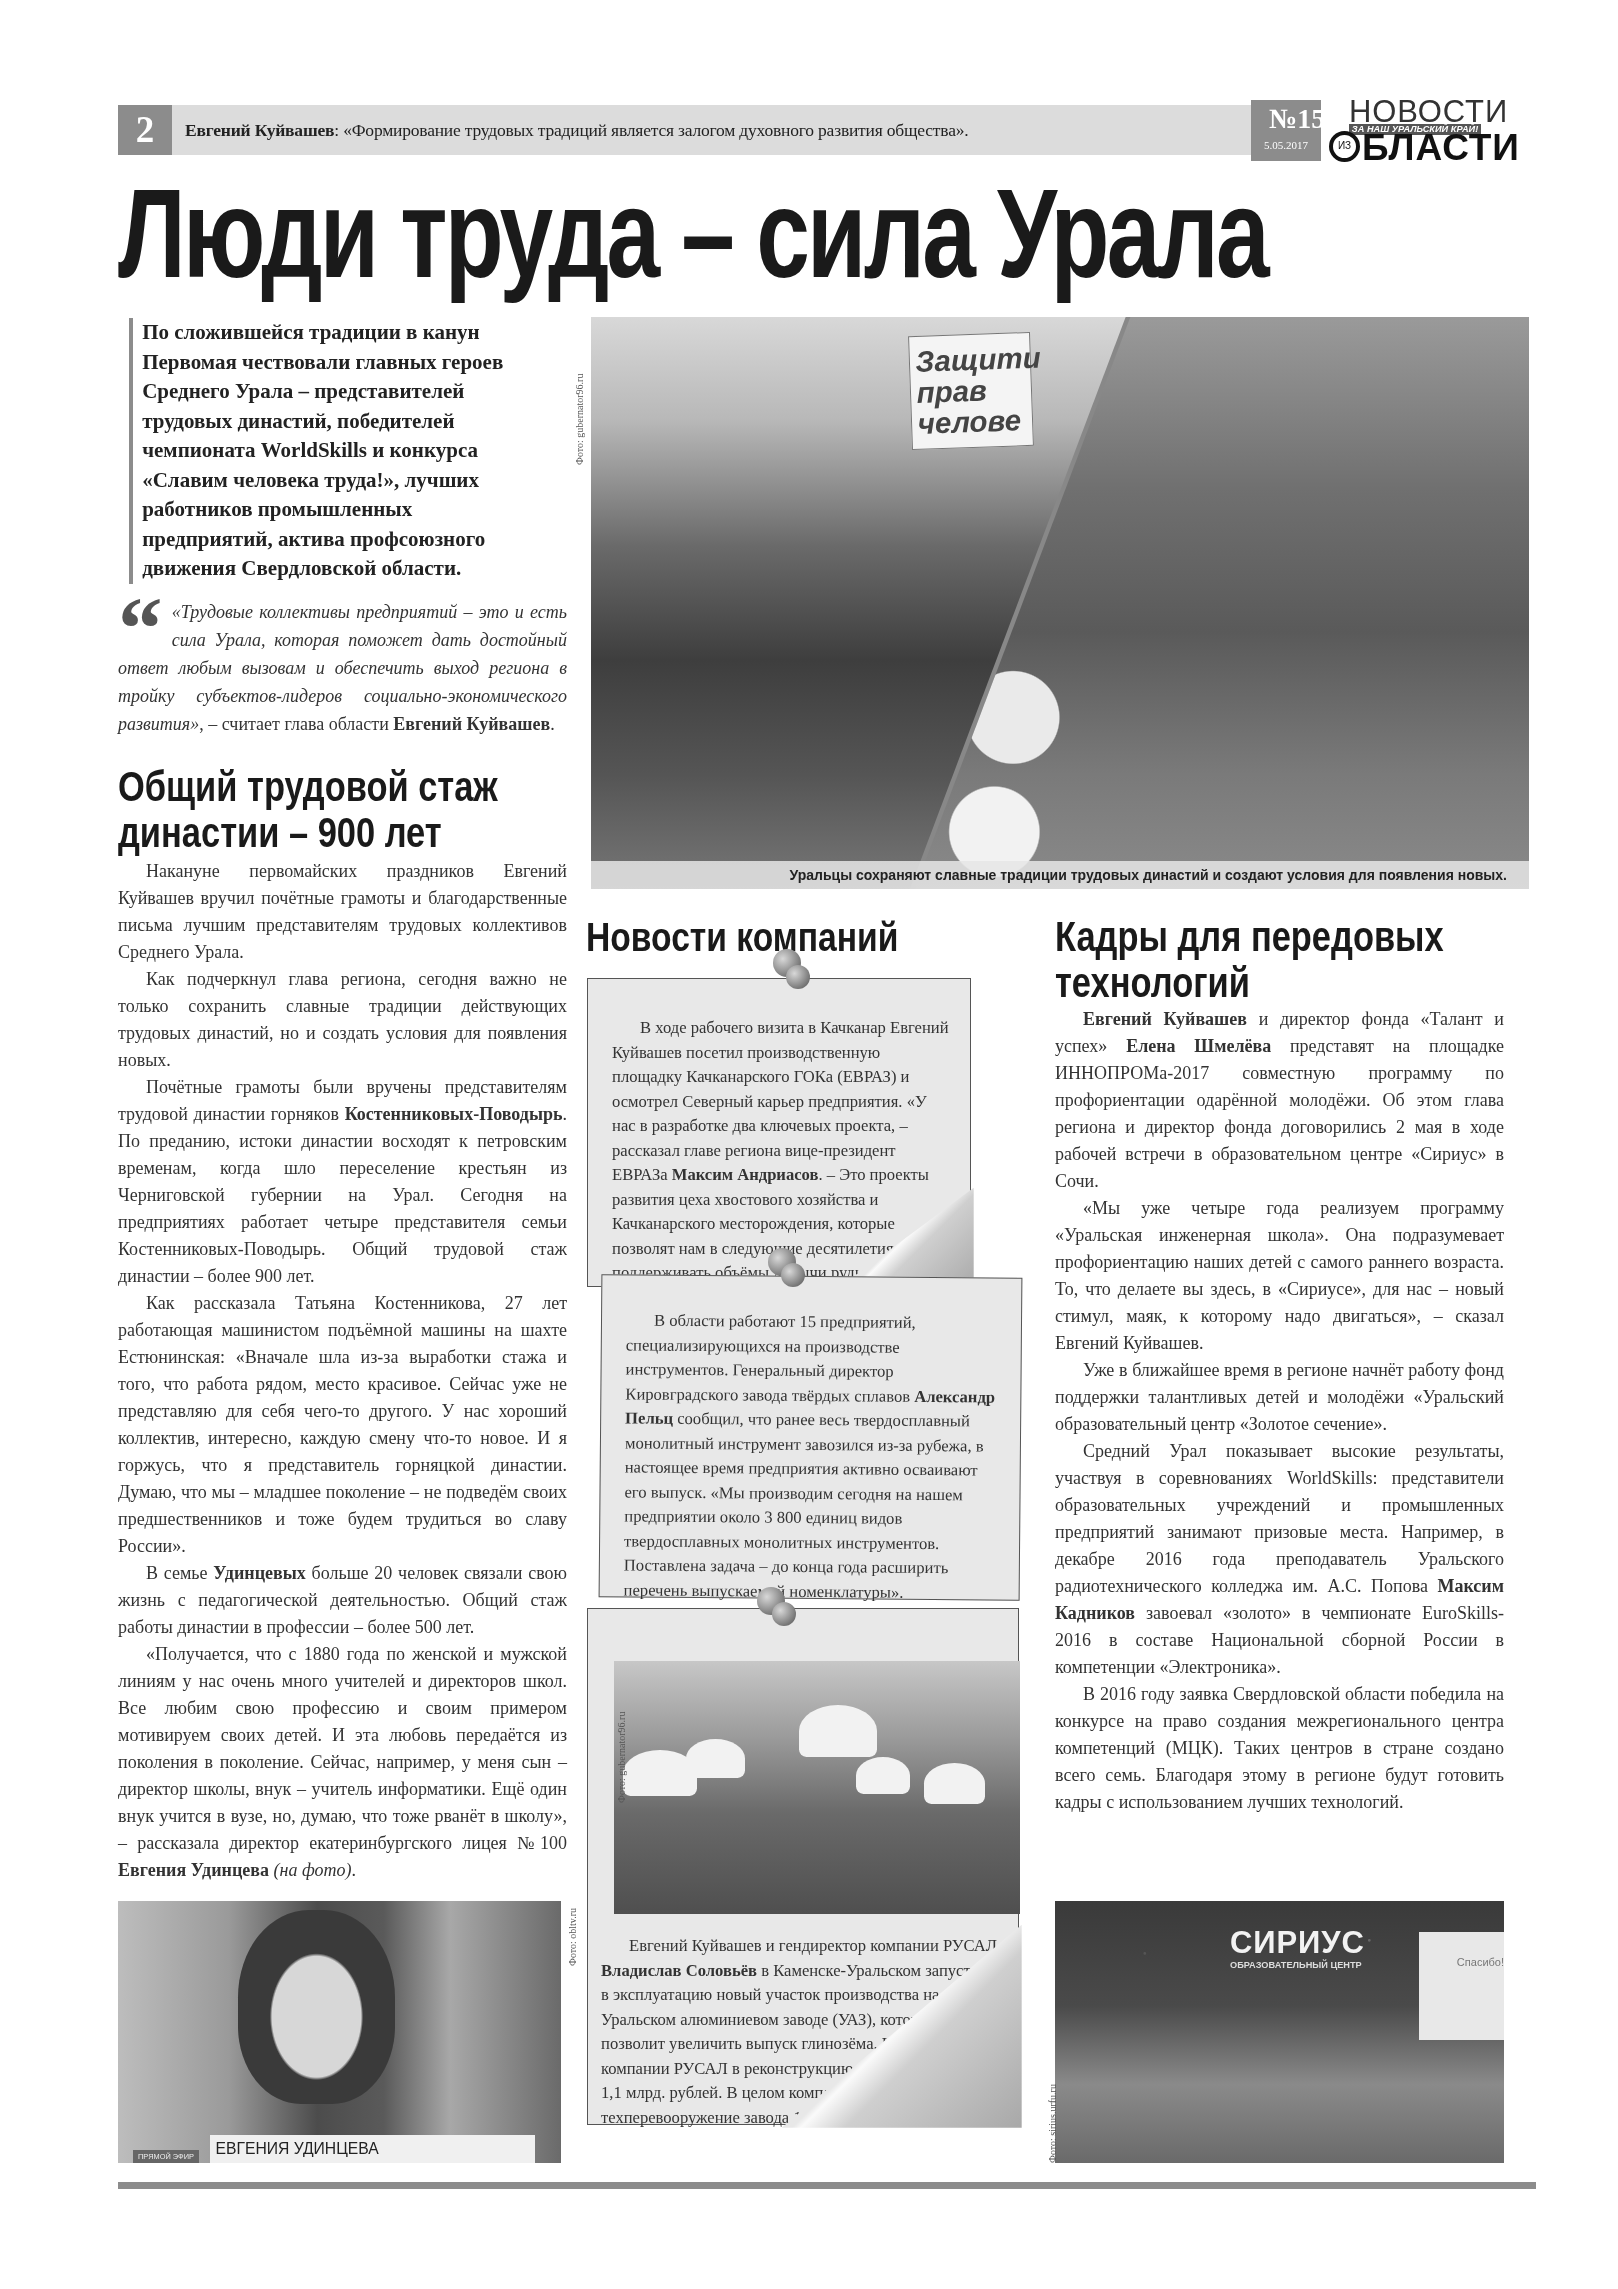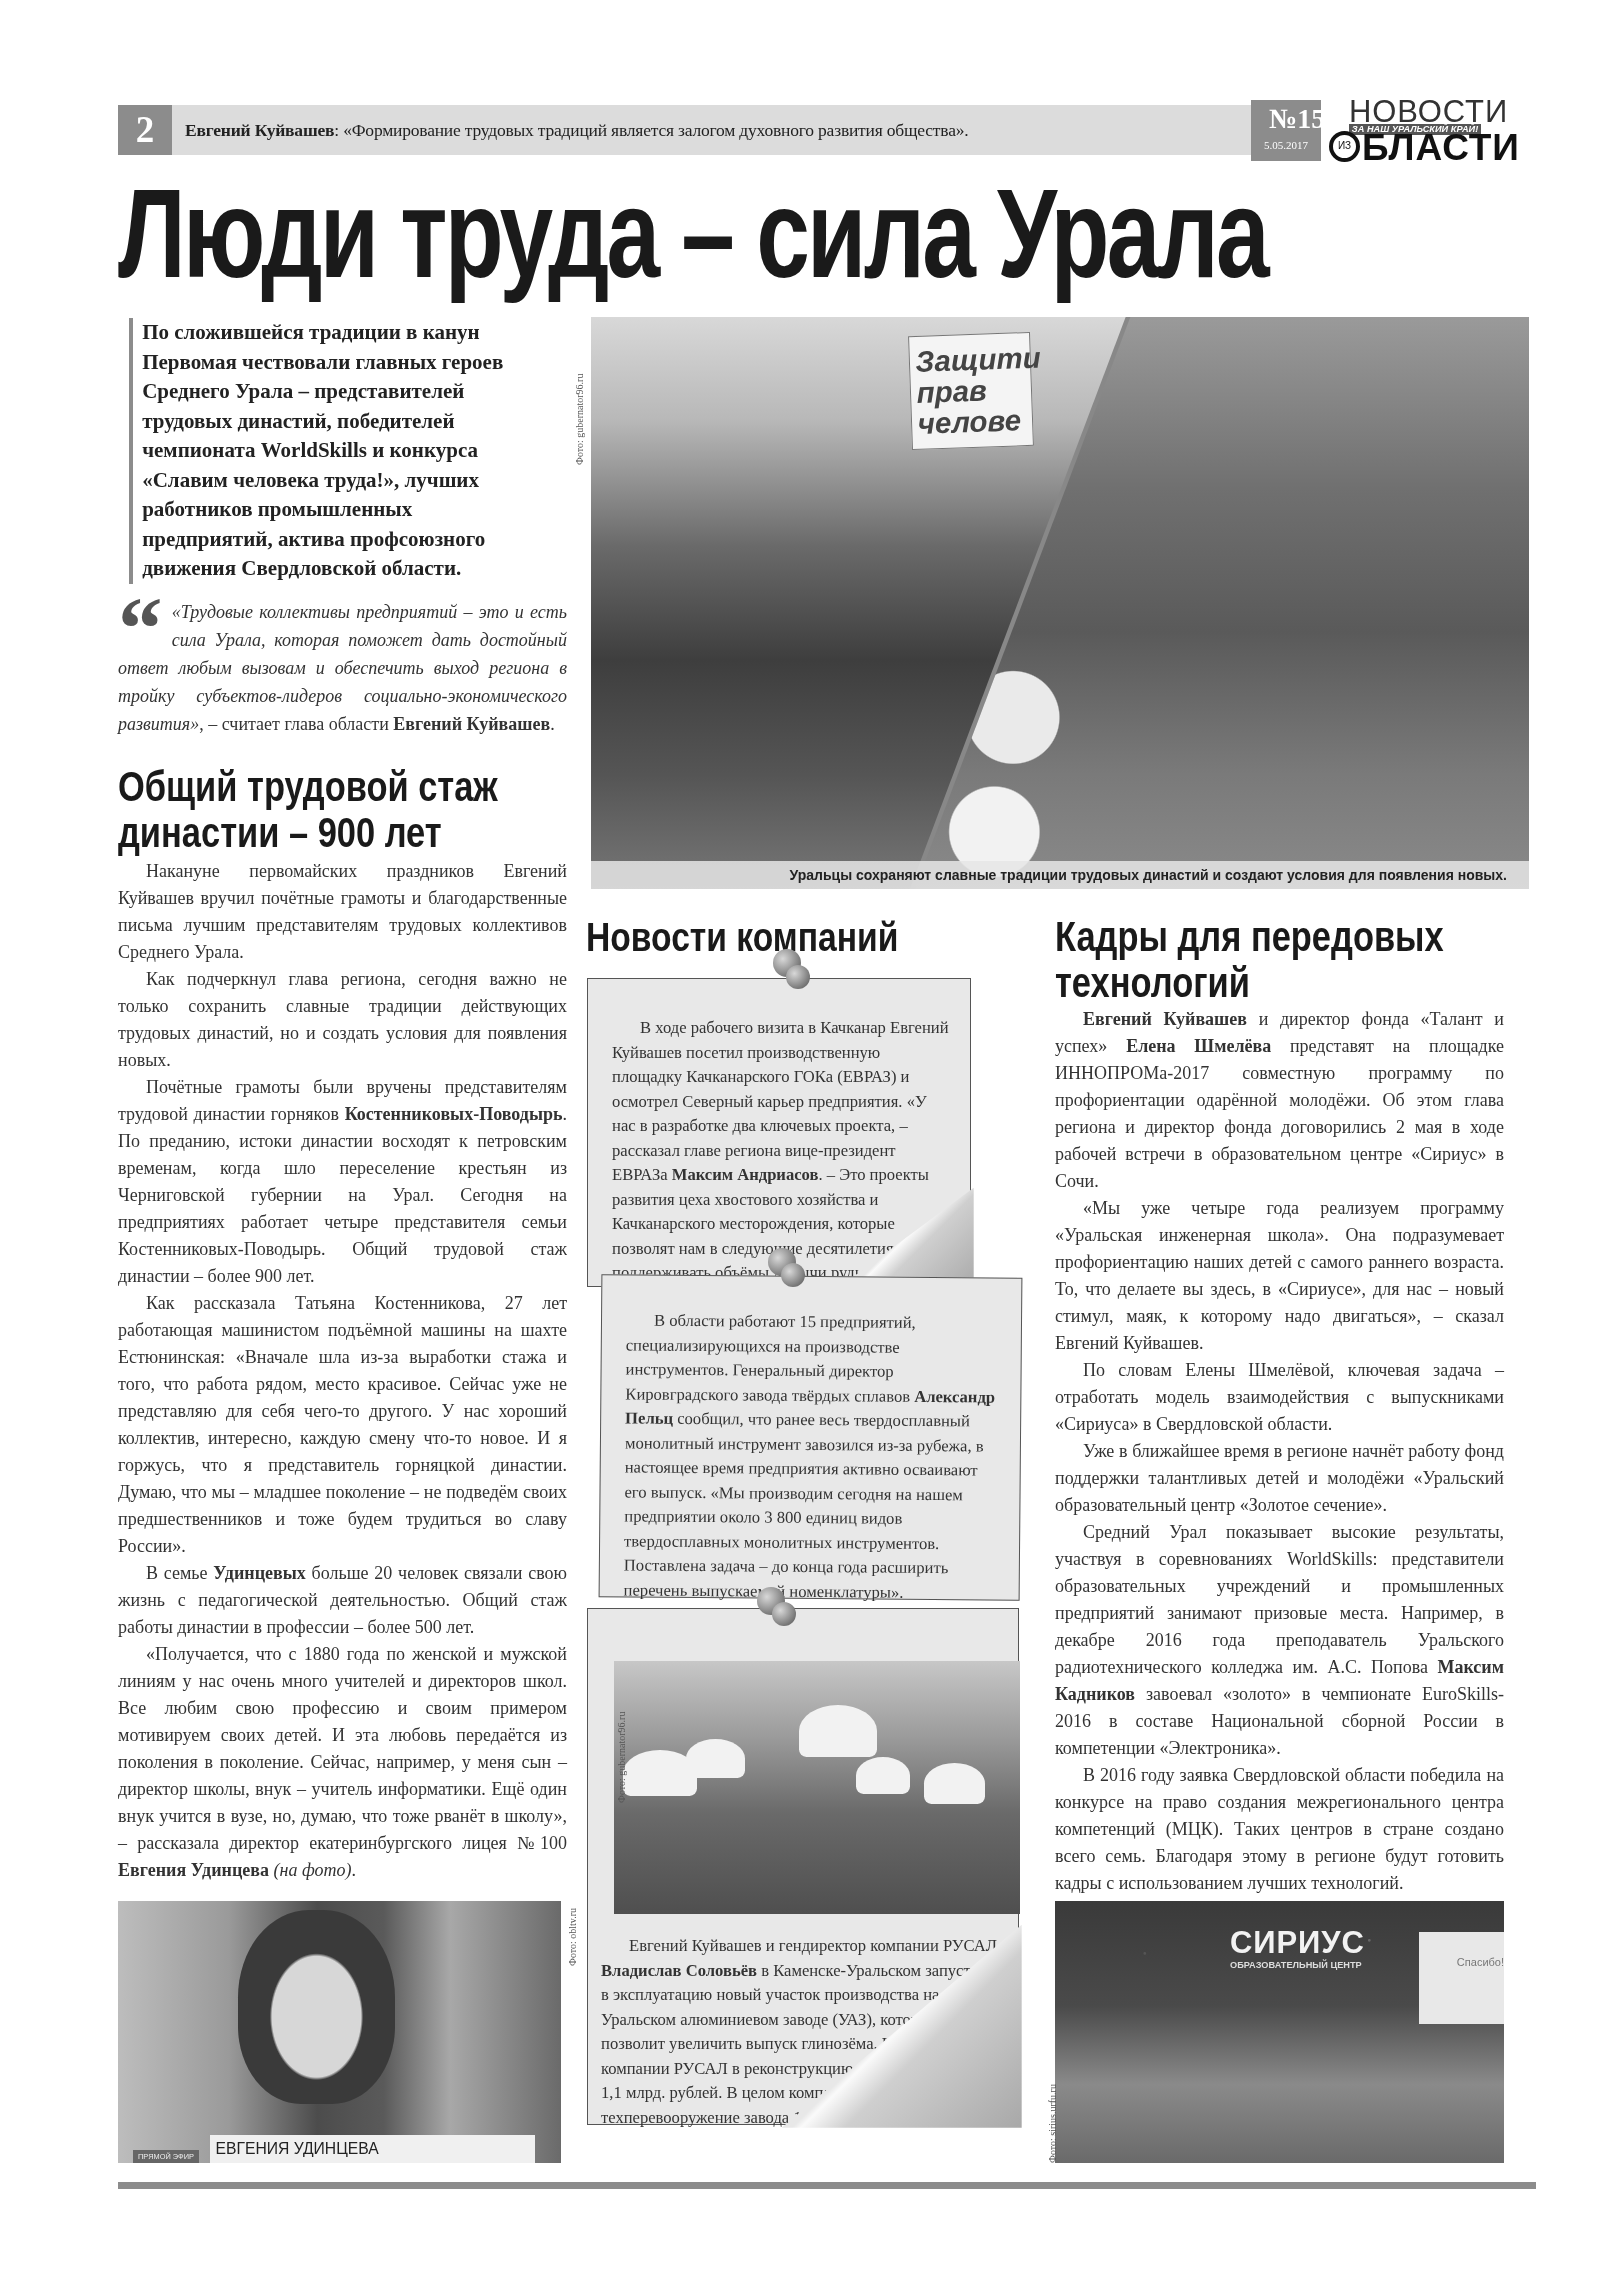--- a/index.html
+++ b/index.html
@@ -71,21 +71,21 @@
 
   .photo-udintseva { left: 118px; top: 1901px; width: 443px; height: 262px; background: linear-gradient(90deg, #bdbdbd 0%, #9a9a9a 25%, #4c4c4c 45%, #5a5a5a 60%, #a8a8a8 75%, #6a6a6a 100%); }
   .face { position: absolute; left: 120px; top: 9.2px; width: 157px; height: 194px; border-radius: 45% 45% 40% 40%; background: radial-gradient(ellipse at 50% 55%, #d7d7d7 0 40%, #3a3a3a 42% 100%); }
   .tv-name { position: absolute; left: 92px; bottom: 0; width: 325px; height: 28px; background: #f0f0f0; font-family: "Liberation Sans", sans-serif; font-size: 15.7px; line-height: 28px; padding-left: 5.5px; color: #222; }
   .tv-live { position: absolute; left: 15px; bottom: 0; width: 66px; height: 13px; background: #666; color: #eee; font-family: "Liberation Sans", sans-serif; font-size: 7.4px; line-height: 13px; text-align: center; }
   .credit-obltv { left: 567px; top: 1966px; }
 
   .photo-sirius { left: 1055px; top: 1901px; width: 449px; height: 262px; background: radial-gradient(circle at 20% 20%, #555 0 0.9px, transparent 1.8px), radial-gradient(circle at 70% 15%, #666 0 0.9px, transparent 1.8px), linear-gradient(180deg, #3a3a3a 0%, #4a4a4a 40%, #8a8a8a 70%, #6a6a6a 100%); text-align: right; }
   .sirius-logo { position: absolute; left: 175px; top: 24px; font-family: "Liberation Sans", sans-serif; font-weight: bold; font-size: 31px; color: #f2f2f2; letter-spacing: 0.9px; }
   .sirius-sub { position: absolute; left: 175px; top: 59px; font-family: "Liberation Sans", sans-serif; font-weight: bold; font-size: 9.2px; color: #ddd; }
-  .screen { position: absolute; right: 0; top: 31px; width: 85px; height: 92px; background: #e8e8e8; font-family: "Liberation Sans", sans-serif; font-size: 11px; color: #777; padding: 24px 0 0 7.4px; }
+  .screen { position: absolute; right: 0; top: 31px; width: 85px; height: 108px; background: #e8e8e8; font-family: "Liberation Sans", sans-serif; font-size: 11px; color: #777; padding: 24px 0 0 7.4px; }
   .credit-sirius { left: 1047px; top: 2163px; }
 
   .bottom-rule { position: absolute; left: 118px; top: 2182px; width: 1418px; height: 7.4px; background: #8c8c8c; }
 </style>
 </head>
 <body>
 
 <div class="topbar"></div>
 <div class="page-num">2</div>
 <div class="header-quote"><b>Евгений Куйвашев</b><span>: «Формирование трудовых традиций является залогом духовного развития общества».</span></div>
@@ -154,21 +154,20 @@
   <p style="margin-top:297px;"><span>Евгений Куйвашев и гендиректор компании РУСАЛ </span><b>Владислав Соловьёв</b><span> в Каменске-Уральском запустили в эксплуатацию новый участок производства на Уральском алюминиевом заводе (УАЗ), который позволит увеличить выпуск глинозёма. Инвестиции компании РУСАЛ в реконструкцию объекта составили 1,1 млрд. рублей. В целом компания инвестировала в техперевооружение завода 1,5 млрд. рублей.</span></p>
   <div class="curl" style="width:240px; height:203px;"></div>
 </div>
 <div class="pin" style="left:757px; top:1587px;"></div>
 <div class="pin pin-2" style="left:772px; top:1602px;"></div>
 
 <h2 class="sub-head sh-3"><span>Кадры для передовых</span><br><span>технологий</span></h2>
 <div class="col-text col-3">
   <p><b>Евгений Куйвашев</b><span> и директор фонда «Талант и успех» </span><b>Елена Шмелёва</b><span> представят на площадке ИННОПРОМа-2017 совместную программу по профориентации одарённой молодёжи. Об этом глава региона и директор фонда договорились 2 мая в ходе рабочей встречи в образовательном центре «Сириус» в Сочи.</span></p>
   <p>«Мы уже четыре года реализуем программу «Уральская инженерная школа». Она подразумевает профориентацию наших детей с самого раннего возраста. То, что делаете вы здесь, в «Сириусе», для нас – новый стимул, маяк, к которому надо двигаться», – сказал Евгений Куйвашев.</p>
-  <p>По словам Елены Шмелёвой, ключевая задача – отработать модель взаимодействия с выпускниками «Сириуса» в Свердловской области.</p>
   <p>Уже в ближайшее время в регионе начнёт работу фонд поддержки талантливых детей и молодёжи «Уральский образовательный центр «Золотое сечение».</p>
   <p><span>Средний Урал показывает высокие результаты, участвуя в соревнованиях WorldSkills: представители образовательных учреждений и промышленных предприятий занимают призовые места. Например, в декабре 2016 года преподаватель Уральского радиотехнического колледжа им. А.С. Попова </span><b>Максим Кадников</b><span> завоевал «золото» в чемпионате EuroSkills-2016 в составе Национальной сборной России в компетенции «Электроника».</span></p>
   <p>В 2016 году заявка Свердловской области победила на конкурсе на право создания межрегионального центра компетенций (МЦК). Таких центров в стране создано всего семь. Благодаря этому в регионе будут готовить кадры с использованием лучших технологий.</p>
 </div>
 
 <div class="photo photo-udintseva">
   <div class="face"></div>
   <div class="tv-live">ПРЯМОЙ ЭФИР</div>
   <div class="tv-name">ЕВГЕНИЯ УДИНЦЕВА</div>
 </div>

